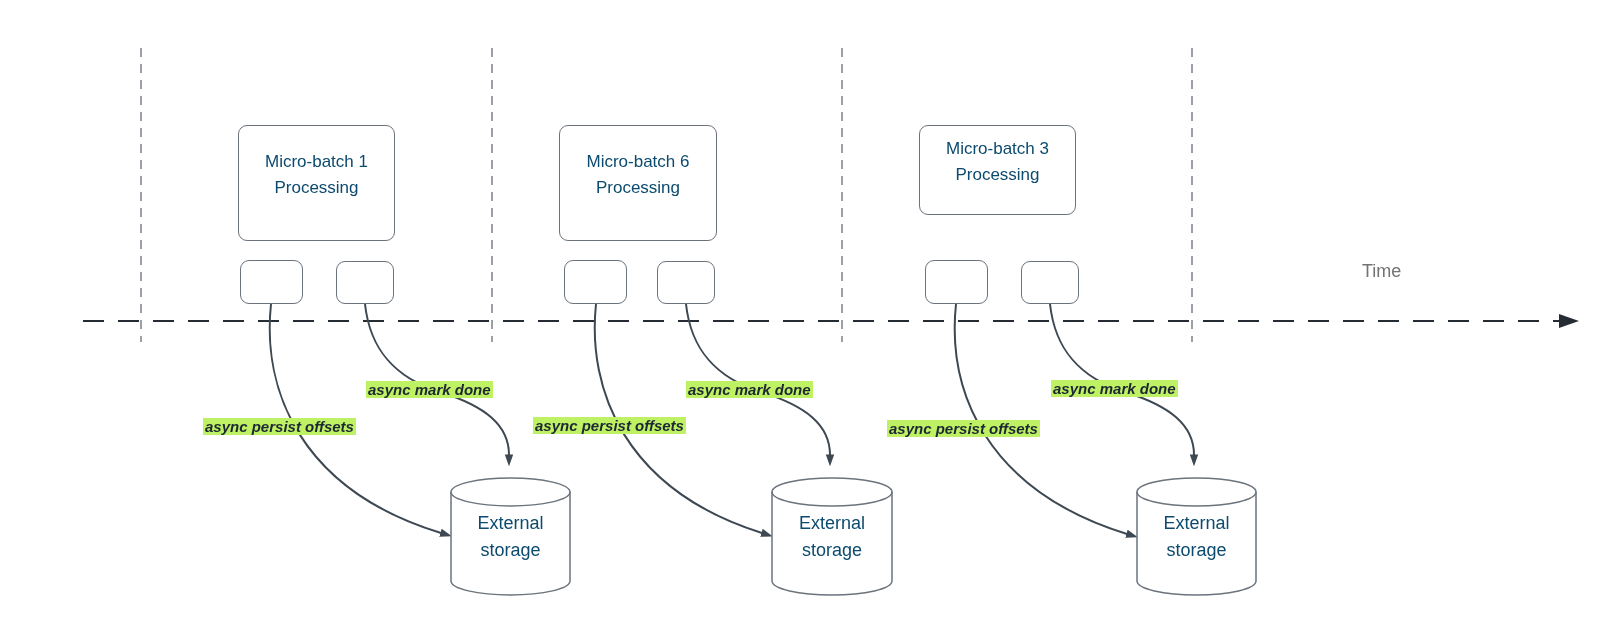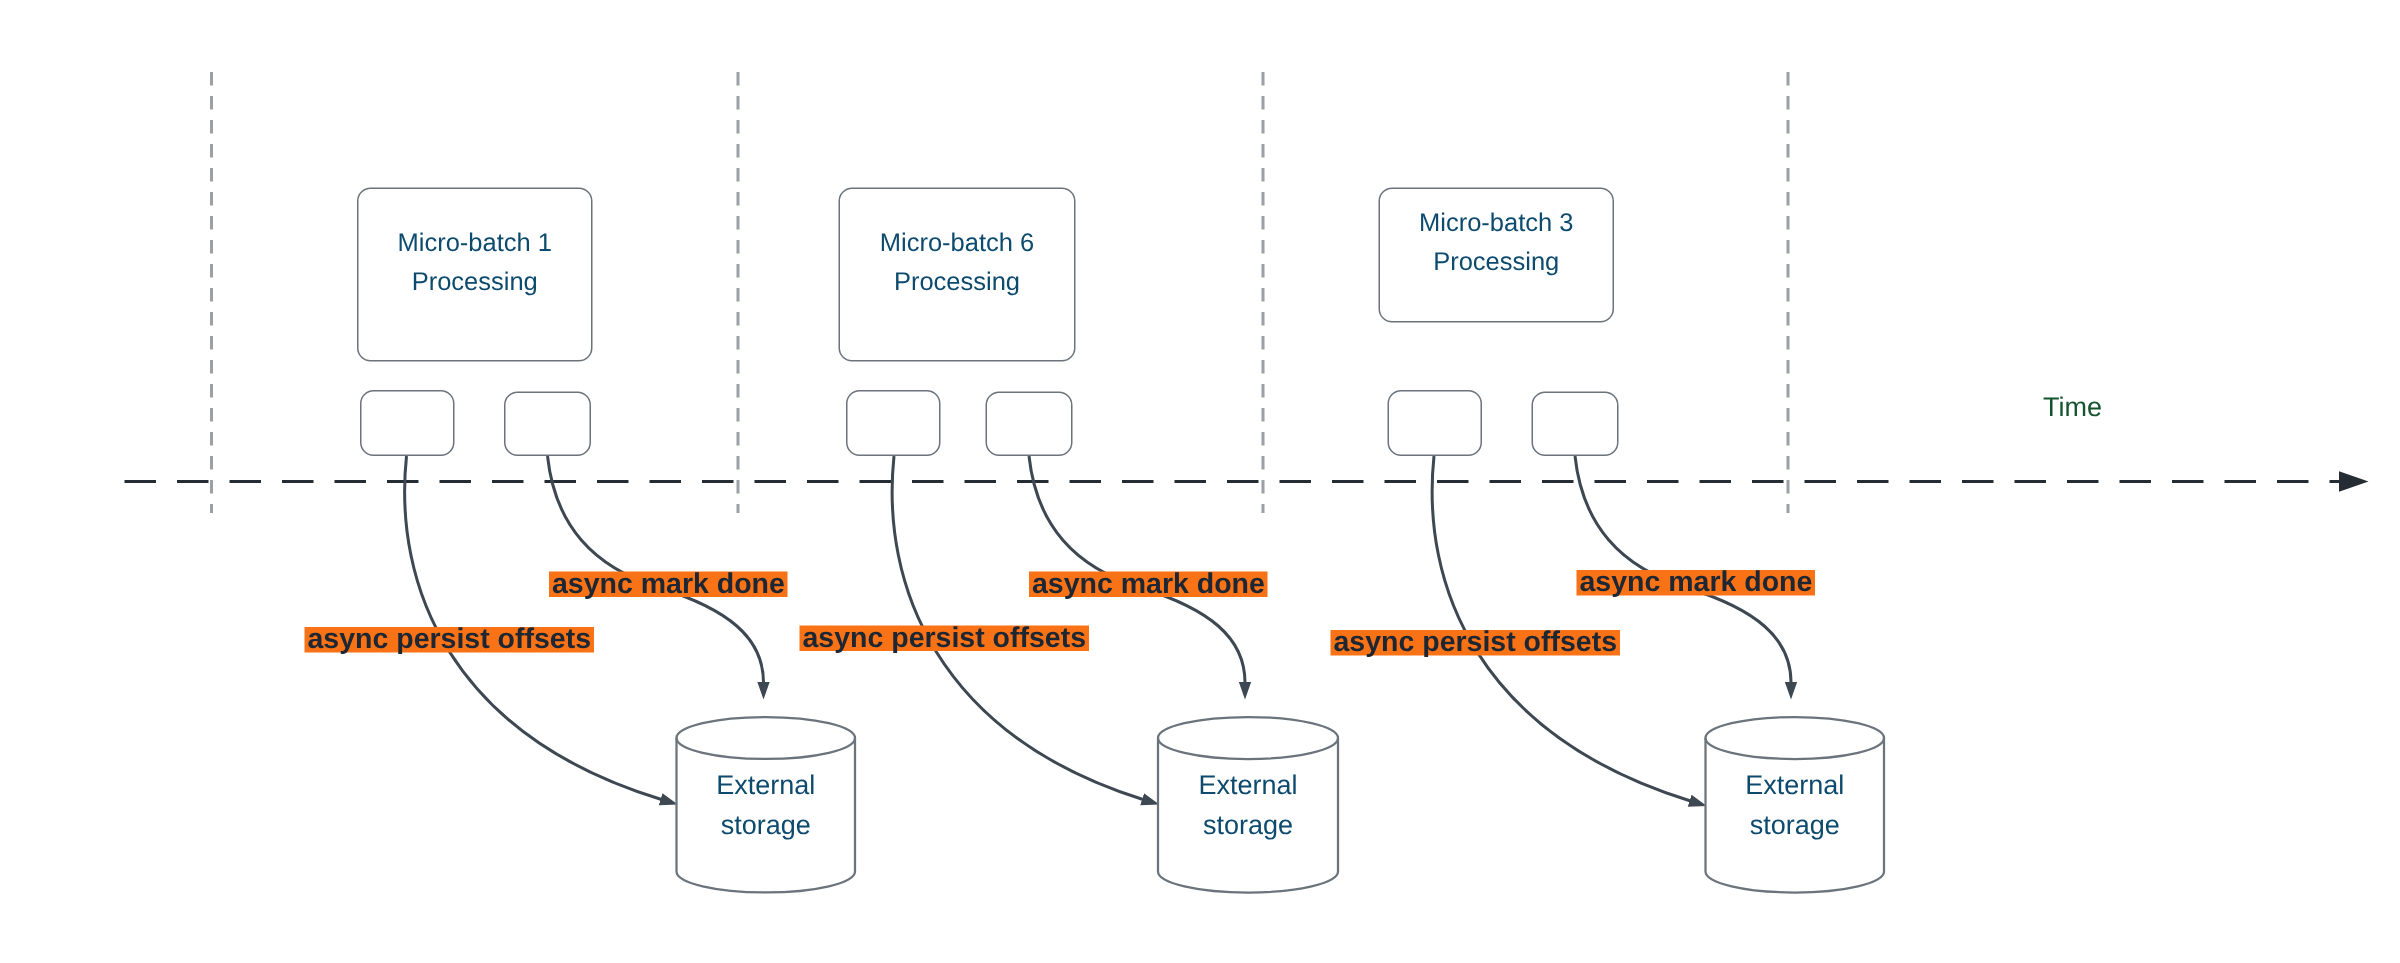--- a/index.html
+++ b/index.html
@@ -12,27 +12,27 @@
   .proc-box{
     border:1.5px solid #6b737c;border-radius:9px;background:#fff;
     box-sizing:border-box;display:flex;align-items:center;justify-content:center;
     text-align:center;font-size:17px;line-height:26px;color:#0c4a6e;
     padding-bottom:16px;white-space:pre-line;
   }
   .small-box{
     border:1.5px solid #6b737c;border-radius:9px;background:#fff;box-sizing:border-box;
   }
   .edge-label{
-    font-size:19px;font-weight:bold;color:#1d2633;line-height:17px;
-    white-space:nowrap;background:#f97316;padding:0 2px;
+    font-size:15px;font-weight:bold;color:#1d2633;line-height:17px;
+    white-space:nowrap;background:#bef264;padding:0 2px;font-style:italic;
   }
   .storage-label{
     font-size:18px;line-height:27px;color:#0c4a6e;text-align:center;white-space:pre-line;
   }
-  .time-label{font-size:18px;color:#14532d;white-space:nowrap;}
+  .time-label{font-size:18px;color:#737373;white-space:nowrap;}
 </style>
 </head>
 <body>
 
 <div class="canvas">
 
   <svg width="1600" height="642" viewBox="0 0 1600 642">
     <defs>
       <marker id="ah" viewBox="0 0 10 7" refX="0.5" refY="3.5" markerWidth="6" markerHeight="5" orient="auto">
         <path d="M0,0 L10,3.5 L0,7 Z" fill="#3e4852"></path>

